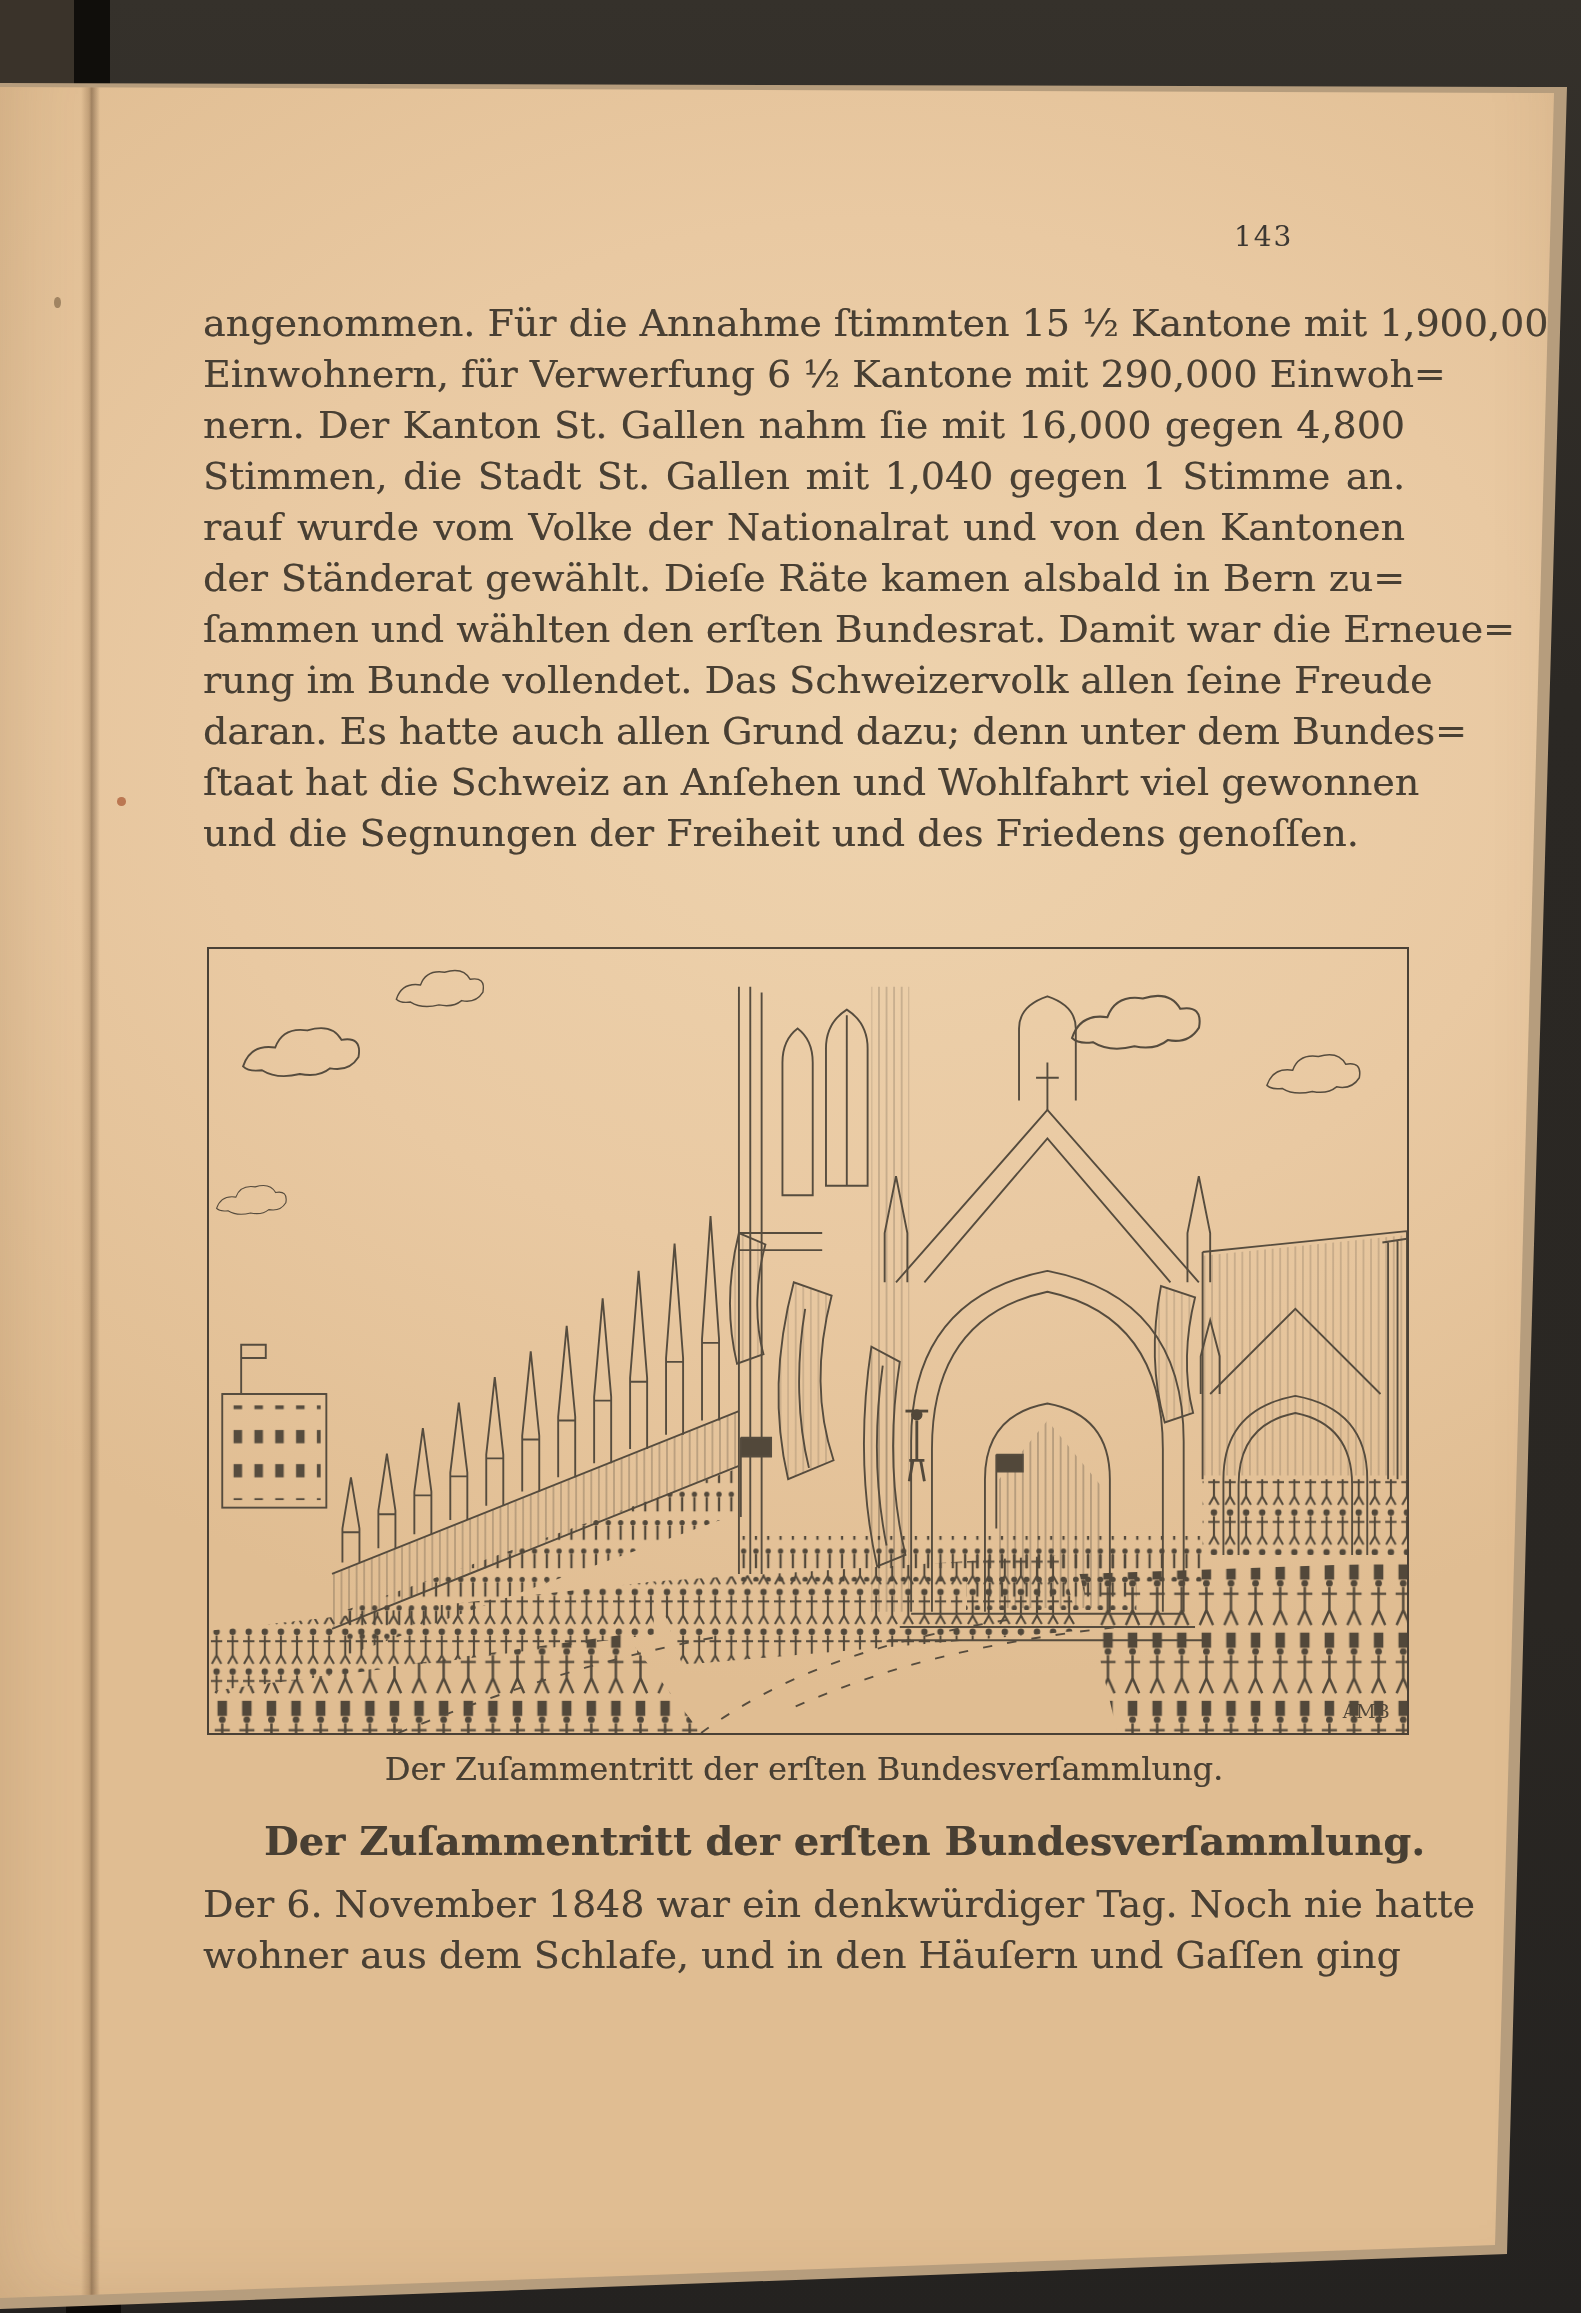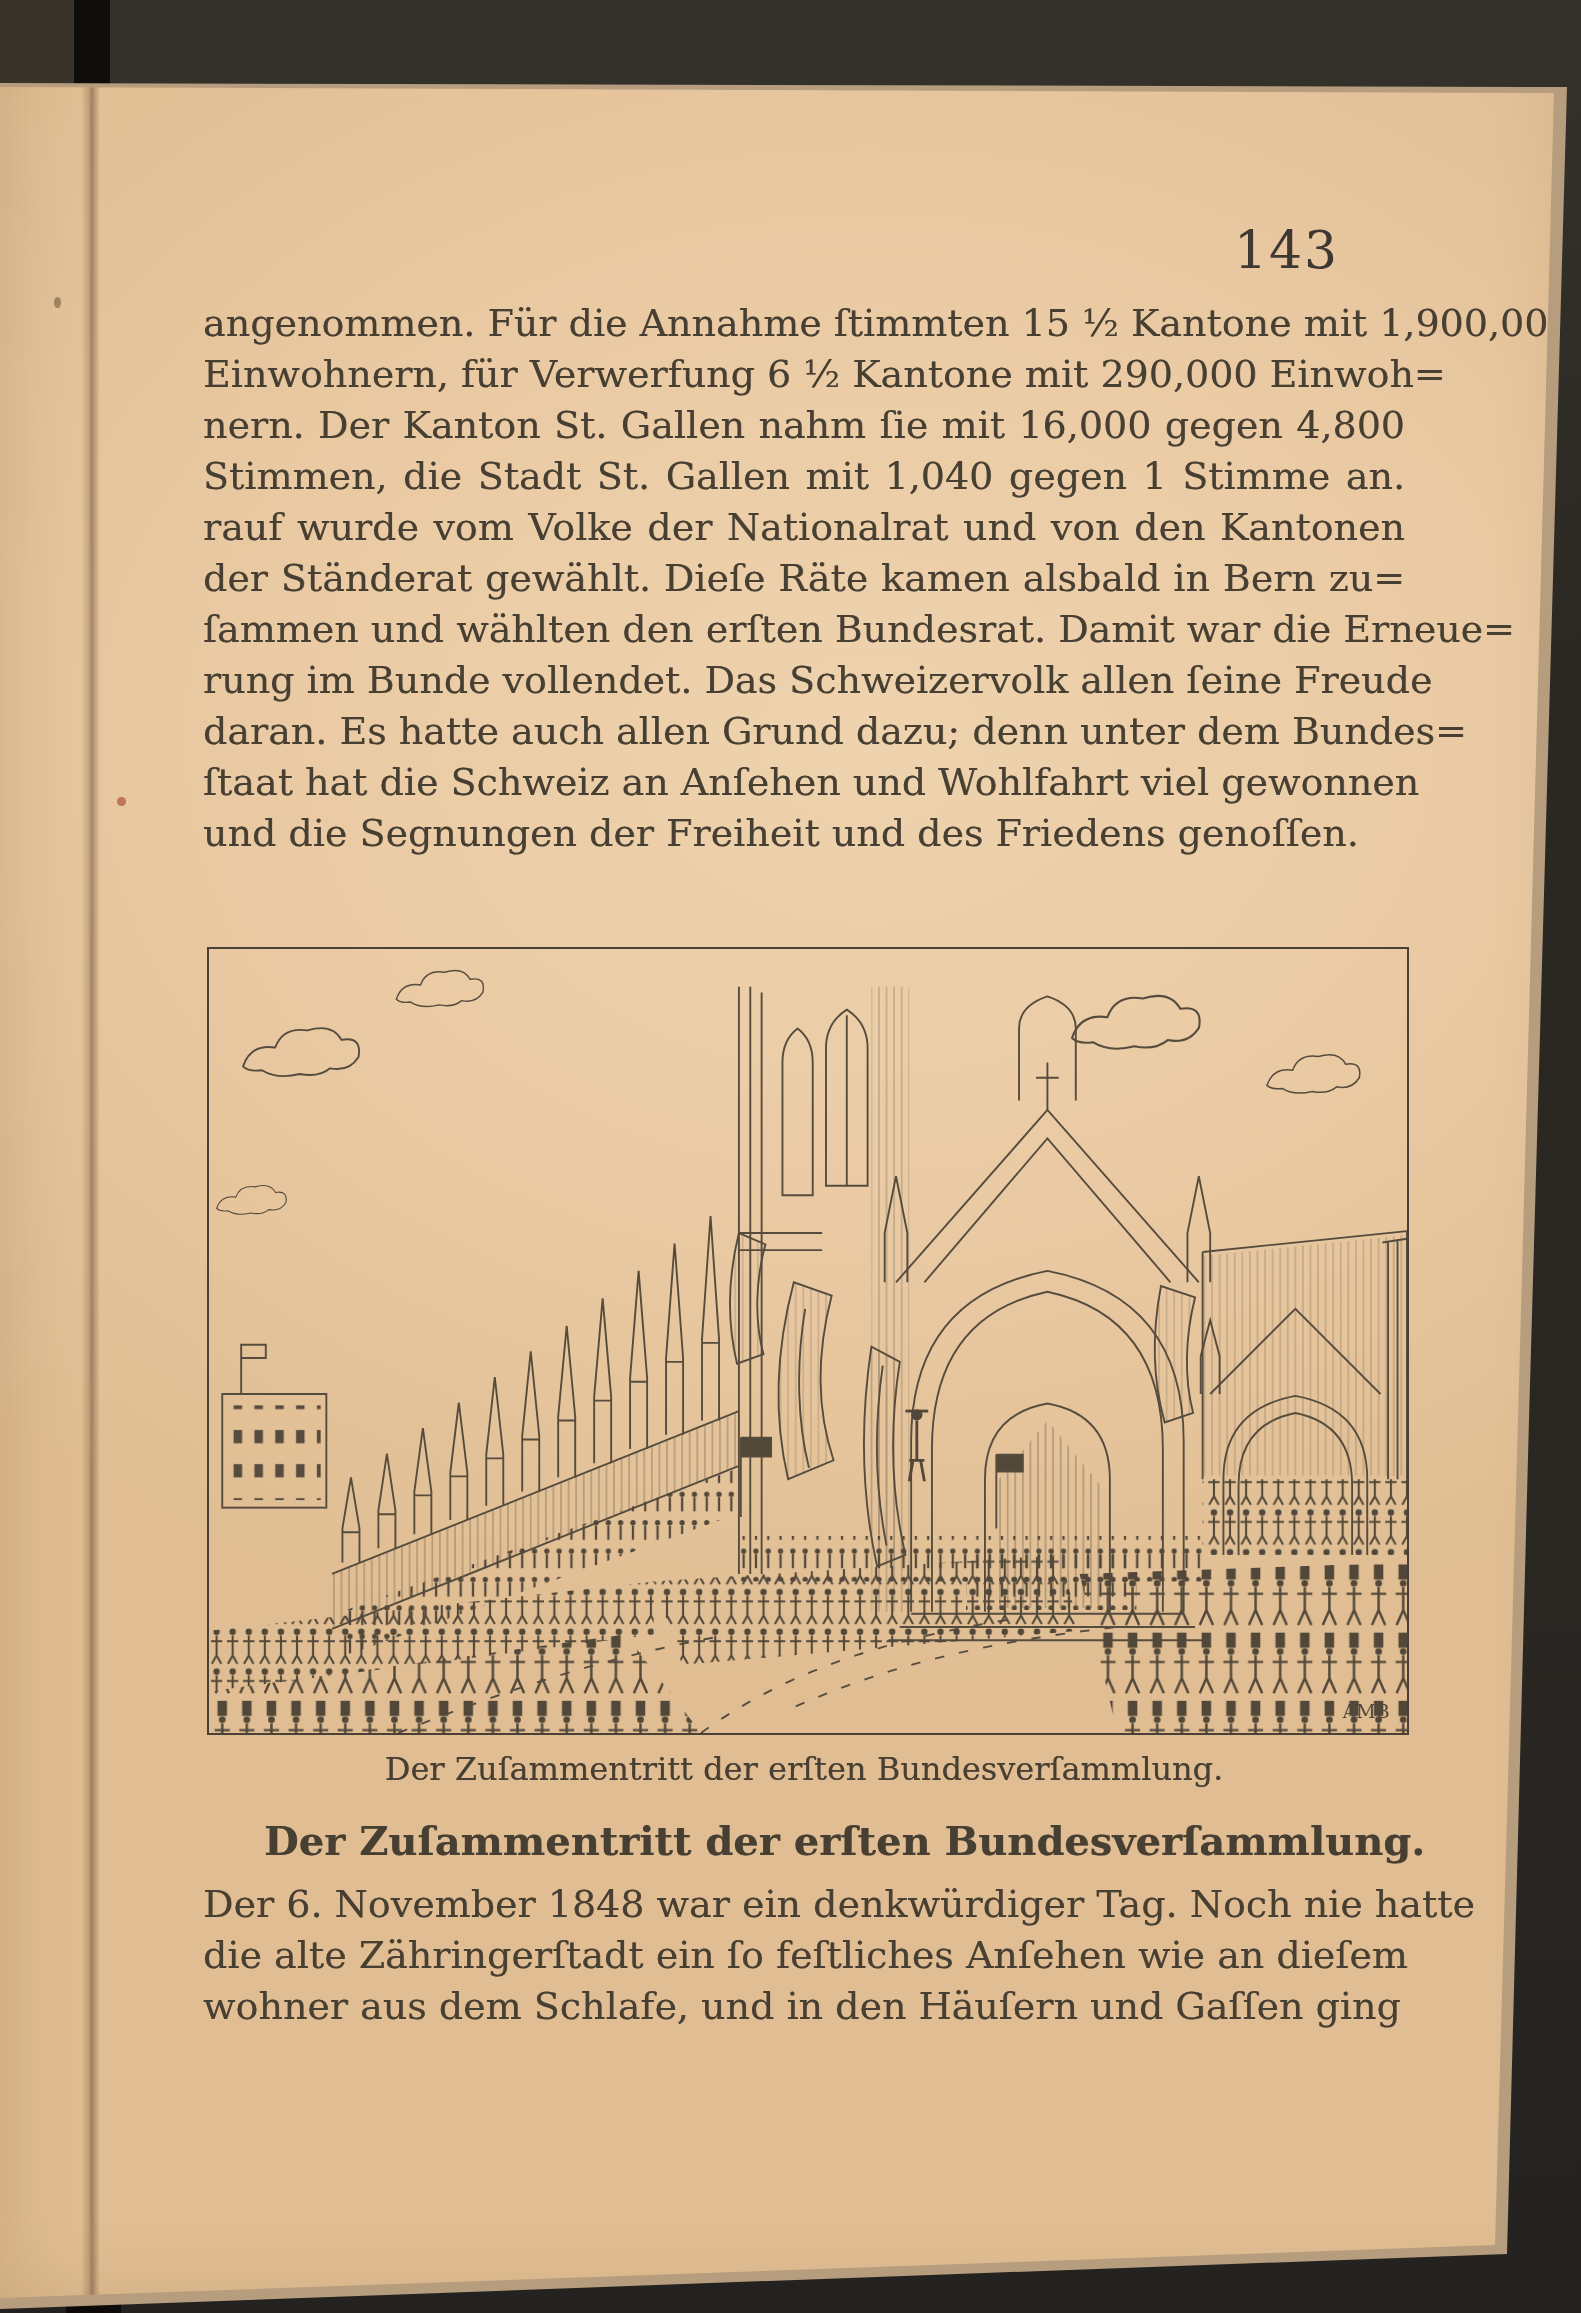--- a/index.html
+++ b/index.html
@@ -26,21 +26,21 @@
     box-shadow:inset 0 0 85px rgba(116,78,40,.22);
   }
   .crease{
     left:81px;top:87px;width:19px;height:2211px;
     background:linear-gradient(90deg,rgba(120,88,56,0) 0%,rgba(116,84,52,.30) 42%,rgba(70,46,26,.42) 56%,rgba(120,88,56,0) 100%);
   }
   .speck1{left:117px;top:797px;width:8.5px;height:8.5px;border-radius:50%;background:rgba(163,77,40,.65);}
   .speck2{left:54px;top:297px;width:6.6px;height:11.4px;border-radius:50%;background:rgba(107,84,56,.55);}
   
   .ink{color:#483f33;text-shadow:0.3px 0.3px 0.4px rgba(72,63,51,.55);}
-  .pagenum{left:1234px;top:220px;font-size:52px;letter-spacing:1.9px;color:#3d3832;text-align:right;}
+  .pagenum{left:1234px;top:220px;font-size:28px;letter-spacing:1.9px;color:#3d3832;text-align:right;}
   .textblock{left:203px;width:1202px;}
   .block-main{top:298px;}
   .block-last{top:1879px;}
   .tline{
     height:51px;line-height:51px;font-size:38px;
     text-align:justify;text-align-last:justify;white-space:nowrap;
   }
   .tline.indent{padding-left:61px;}
   .tline.no-just{text-align-last:left;}
   
@@ -198,17 +198,16 @@
 
       <text x="1198" y="812" font-size="20" fill="#52483a">AMB</text>
     </svg>
   </figure>
 
   <div class="abs caption ink">Der Zuſammentritt der erſten Bundesverſammlung.</div>
   <div class="abs heading ink">Der Zuſammentritt der erſten Bundesverſammlung.</div>
 
   <div class="abs textblock block-last ink">
     <div class="tline">Der 6. November 1848 war ein denkwürdiger Tag. Noch nie hatte</div>
-    <div class="tline">die alte Zähringerſtadt ein ſo feſtliches Anſehen wie an dieſem</div>
     <div class="tline no-just">wohner aus dem Schlafe, und in den Häuſern und Gaſſen ging</div>
   </div>
 </div>
 
 
 </body></html>

